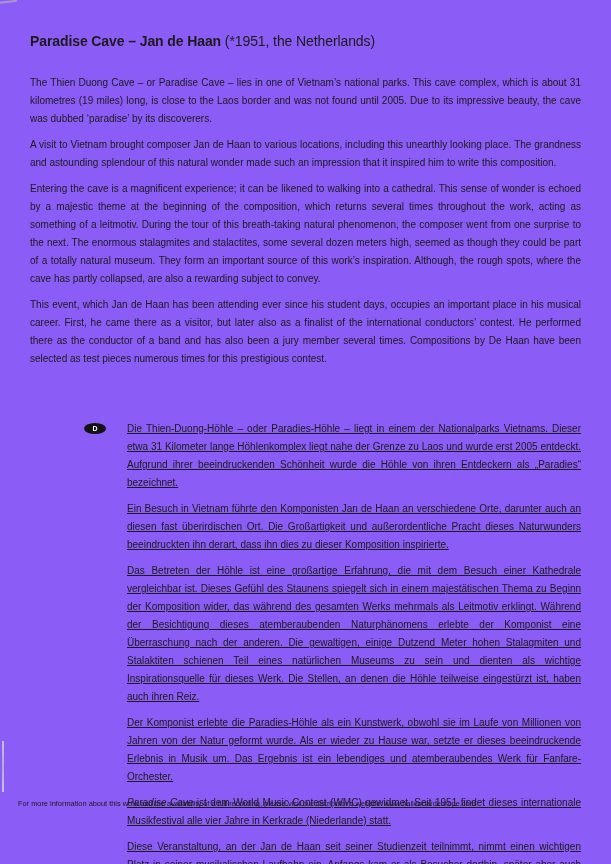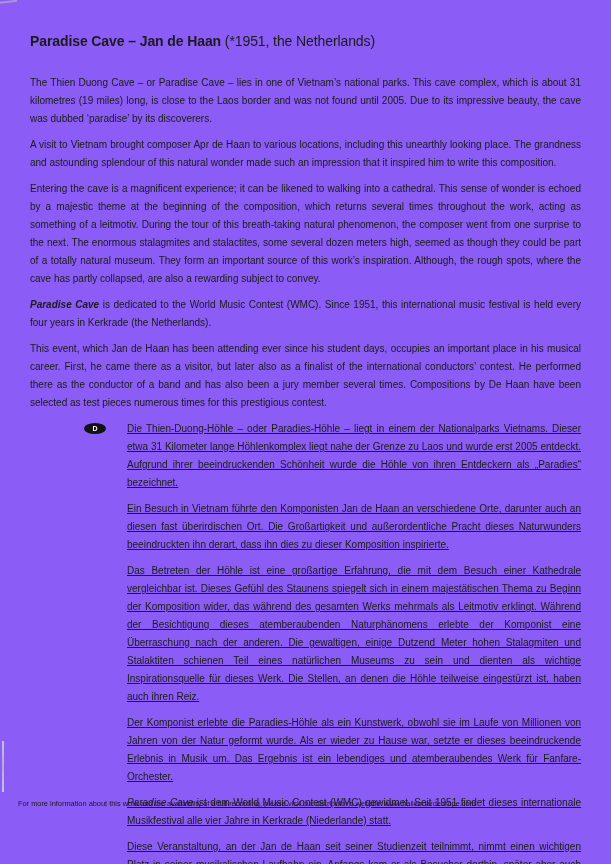--- a/index.html
+++ b/index.html
@@ -111,23 +111,22 @@
 
   <div class="artifact-corner"></div>
   <div class="artifact-edge"></div>
 
   <div class="title">
     <span>Paradise Cave – Jan de Haan</span><span class="regular"> (*1951, the Netherlands)</span>
   </div>
 
   <div class="english-section body-text">
     <p>The Thien Duong Cave – or Paradise Cave – lies in one of Vietnam’s national parks. This cave complex, which is about 31 kilometres (19 miles) long, is close to the Laos border and was not found until 2005. Due to its impressive beauty, the cave was dubbed ‘paradise’ by its discoverers.</p>
-    <p>A visit to Vietnam brought composer Apr de Haan to various locations, including this unearthly looking place. The grandness and astounding splendour of this natural wonder made such an impression that it inspired him to write this composition.</p>
+    <p>A visit to Vietnam brought composer Jan de Haan to various locations, including this unearthly looking place. The grandness and astounding splendour of this natural wonder made such an impression that it inspired him to write this composition.</p>
     <p>Entering the cave is a magnificent experience; it can be likened to walking into a cathedral. This sense of wonder is echoed by a majestic theme at the beginning of the composition, which returns several times throughout the work, acting as something of a leitmotiv. During the tour of this breath-taking natural phenomenon, the composer went from one surprise to the next. The enormous stalagmites and stalactites, some several dozen meters high, seemed as though they could be part of a totally natural museum. They form an important source of this work’s inspiration. Although, the rough spots, where the cave has partly collapsed, are also a rewarding subject to convey.</p>
-    <p><span class="bi">Paradise Cave</span><span> is dedicated to the World Music Contest (WMC). Since 1951, this international music festival is held every four years in Kerkrade (the Netherlands).</span></p>
     <p>This event, which Jan de Haan has been attending ever since his student days, occupies an important place in his musical career. First, he came there as a visitor, but later also as a finalist of the international conductors’ contest. He performed there as the conductor of a band and has also been a jury member several times. Compositions by De Haan have been selected as test pieces numerous times for this prestigious contest.</p>
   </div>
 
   <div class="lang-badge">
     <span>D</span>
   </div>
 
   <div class="german-section body-text">
     <p>Die Thien-Duong-Höhle – oder Paradies-Höhle – liegt in einem der Nationalparks Vietnams. Dieser etwa 31 Kilometer lange Höhlenkomplex liegt nahe der Grenze zu Laos und wurde erst 2005 entdeckt. Aufgrund ihrer beeindruckenden Schönheit wurde die Höhle von ihren Entdeckern als „Paradies“ bezeichnet.</p>
     <p>Ein Besuch in Vietnam führte den Komponisten Jan de Haan an verschiedene Orte, darunter auch an diesen fast überirdischen Ort. Die Großartigkeit und außerordentliche Pracht dieses Naturwunders beeindruckten ihn derart, dass ihn dies zu dieser Komposition inspirierte.</p>

